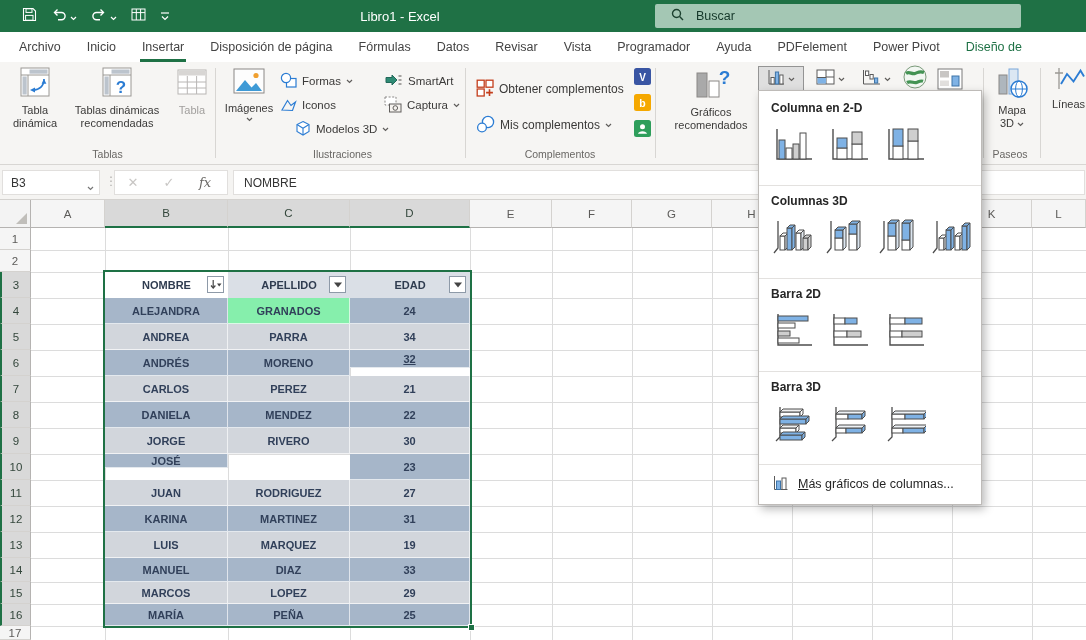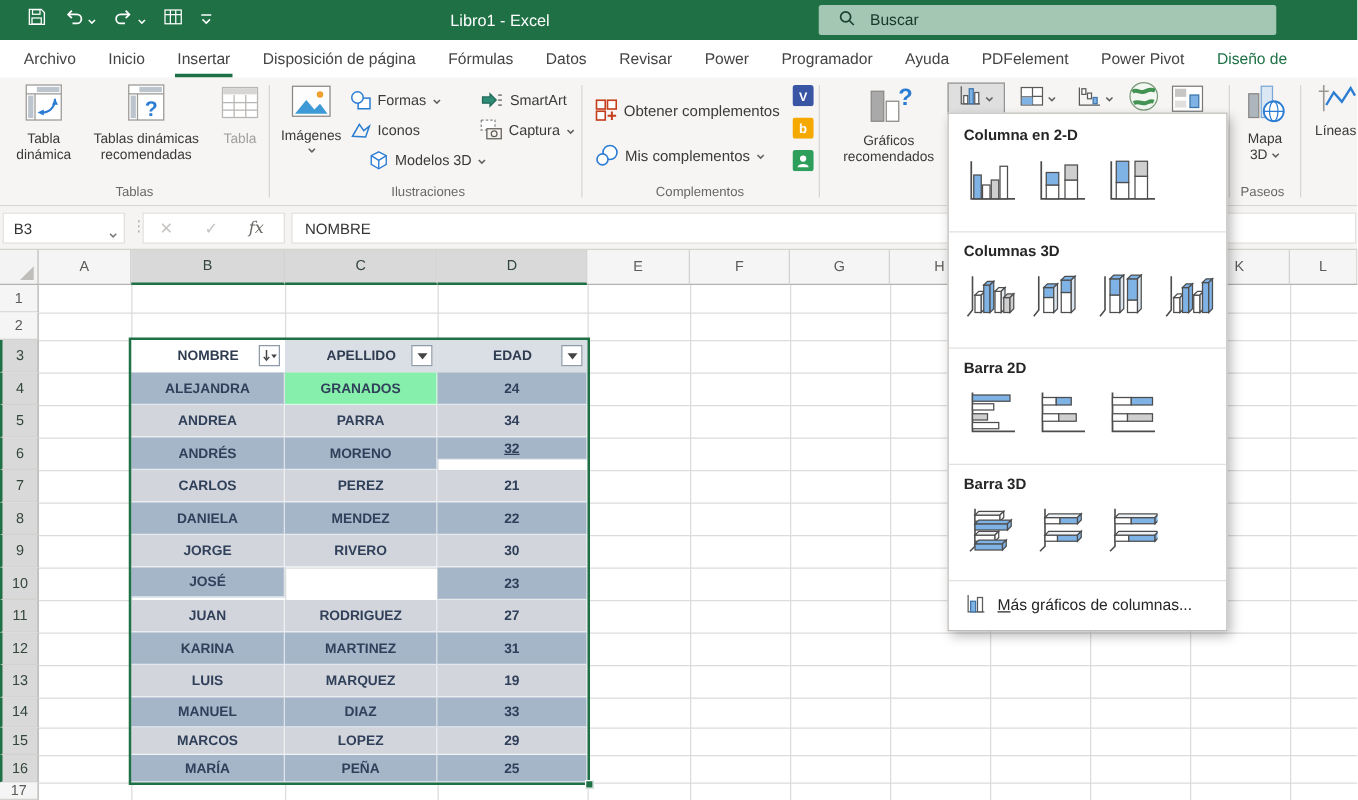--- a/index.html
+++ b/index.html
@@ -123,21 +123,21 @@
   </div>
 
   <div class="tabrow" id="tabs">
       <div class="tab">Archivo</div>
       <div class="tab">Inicio</div>
       <div class="tab active">Insertar</div>
       <div class="tab">Disposición de página</div>
       <div class="tab">Fórmulas</div>
       <div class="tab">Datos</div>
       <div class="tab">Revisar</div>
-      <div class="tab">Power</div>
+      <div class="tab">Vista</div>
       <div class="tab">Programador</div>
       <div class="tab">Ayuda</div>
       <div class="tab">PDFelement</div>
       <div class="tab">Power Pivot</div>
       <div class="tab ctx">Diseño de</div>
     </div>
 
   <div class="ribbon">
 
     <div class="big-btn" style="left:6px;width:58px;">
@@ -471,21 +471,21 @@
       <div class="tdc" style="left:350px;top:150px;width:120px;height:18px;background:#a6b6c9;text-decoration:underline;">32</div>
       <div class="tdc" style="left:105px;top:176px;width:123px;height:26px;background:#d2d6dc;">CARLOS</div>
       <div class="tdc" style="left:228px;top:176px;width:122px;height:26px;background:#d2d6dc;">PEREZ</div>
       <div class="tdc" style="left:350px;top:176px;width:120px;height:26px;background:#d2d6dc;">21</div>
       <div class="tdc" style="left:105px;top:202px;width:123px;height:26px;background:#a6b6c9;">DANIELA</div>
       <div class="tdc" style="left:228px;top:202px;width:122px;height:26px;background:#a6b6c9;">MENDEZ</div>
       <div class="tdc" style="left:350px;top:202px;width:120px;height:26px;background:#a6b6c9;">22</div>
       <div class="tdc" style="left:105px;top:228px;width:123px;height:26px;background:#d2d6dc;">JORGE</div>
       <div class="tdc" style="left:228px;top:228px;width:122px;height:26px;background:#d2d6dc;">RIVERO</div>
       <div class="tdc" style="left:350px;top:228px;width:120px;height:26px;background:#d2d6dc;">30</div>
-      <div class="tdc" style="left:105px;top:254px;width:123px;height:24px;background:#a6b6c9;">JOSÉ</div>
+      <div class="tdc" style="left:105px;top:254px;width:123px;height:14px;background:#a6b6c9;">JOSÉ</div>
       <div class="tdc" style="left:350px;top:254px;width:120px;height:26px;background:#a6b6c9;">23</div>
       <div class="tdc" style="left:105px;top:280px;width:123px;height:26px;background:#d2d6dc;">JUAN</div>
       <div class="tdc" style="left:228px;top:280px;width:122px;height:26px;background:#d2d6dc;">RODRIGUEZ</div>
       <div class="tdc" style="left:350px;top:280px;width:120px;height:26px;background:#d2d6dc;">27</div>
       <div class="tdc" style="left:105px;top:306px;width:123px;height:26px;background:#a6b6c9;">KARINA</div>
       <div class="tdc" style="left:228px;top:306px;width:122px;height:26px;background:#a6b6c9;">MARTINEZ</div>
       <div class="tdc" style="left:350px;top:306px;width:120px;height:26px;background:#a6b6c9;">31</div>
       <div class="tdc" style="left:105px;top:332px;width:123px;height:26px;background:#d2d6dc;">LUIS</div>
       <div class="tdc" style="left:228px;top:332px;width:122px;height:26px;background:#d2d6dc;">MARQUEZ</div>
       <div class="tdc" style="left:350px;top:332px;width:120px;height:26px;background:#d2d6dc;">19</div>

